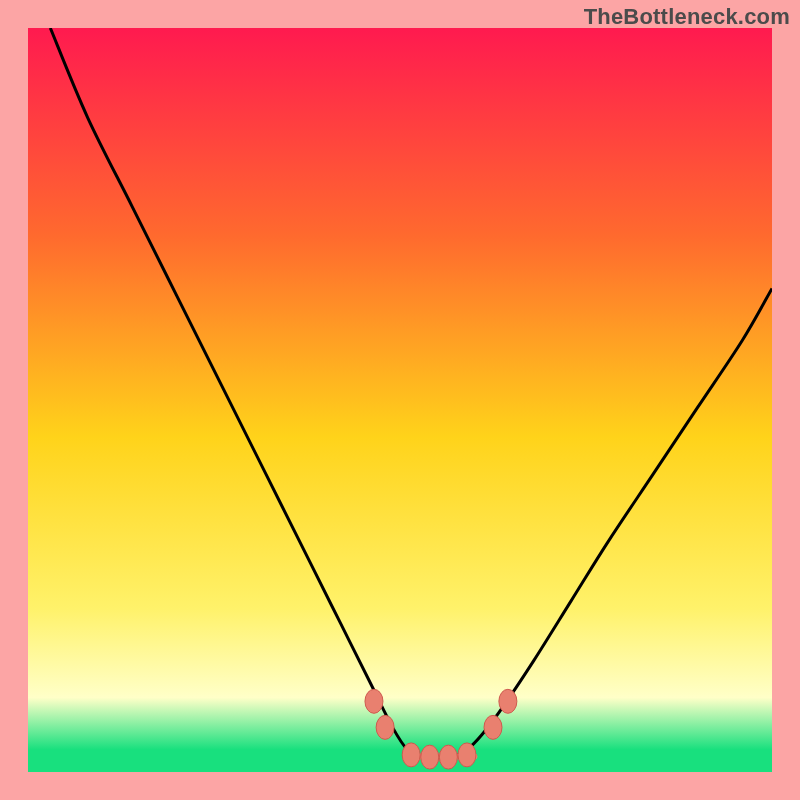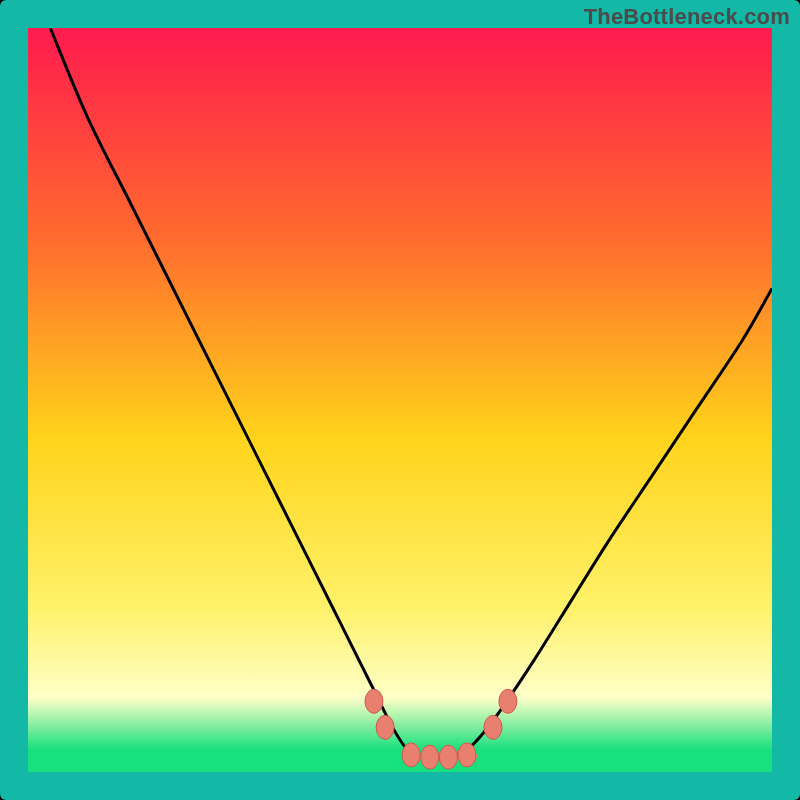--- a/index.html
+++ b/index.html
@@ -7,22 +7,21 @@
     padding: 0;
     width: 800px;
     height: 800px;
     overflow: hidden;
     background: #000;
     font-family: Arial, Helvetica, sans-serif;
   }
   .frame {
     position: absolute;
     inset: 0;
-    background: #14b8a6;
-    border-radius: 6px;
+    background: #fca5a5;
   }
   .plot {
     position: absolute;
     left: 28px;
     top: 28px;
     width: 744px;
     height: 744px;
     overflow: hidden;
   }
   .attribution {

